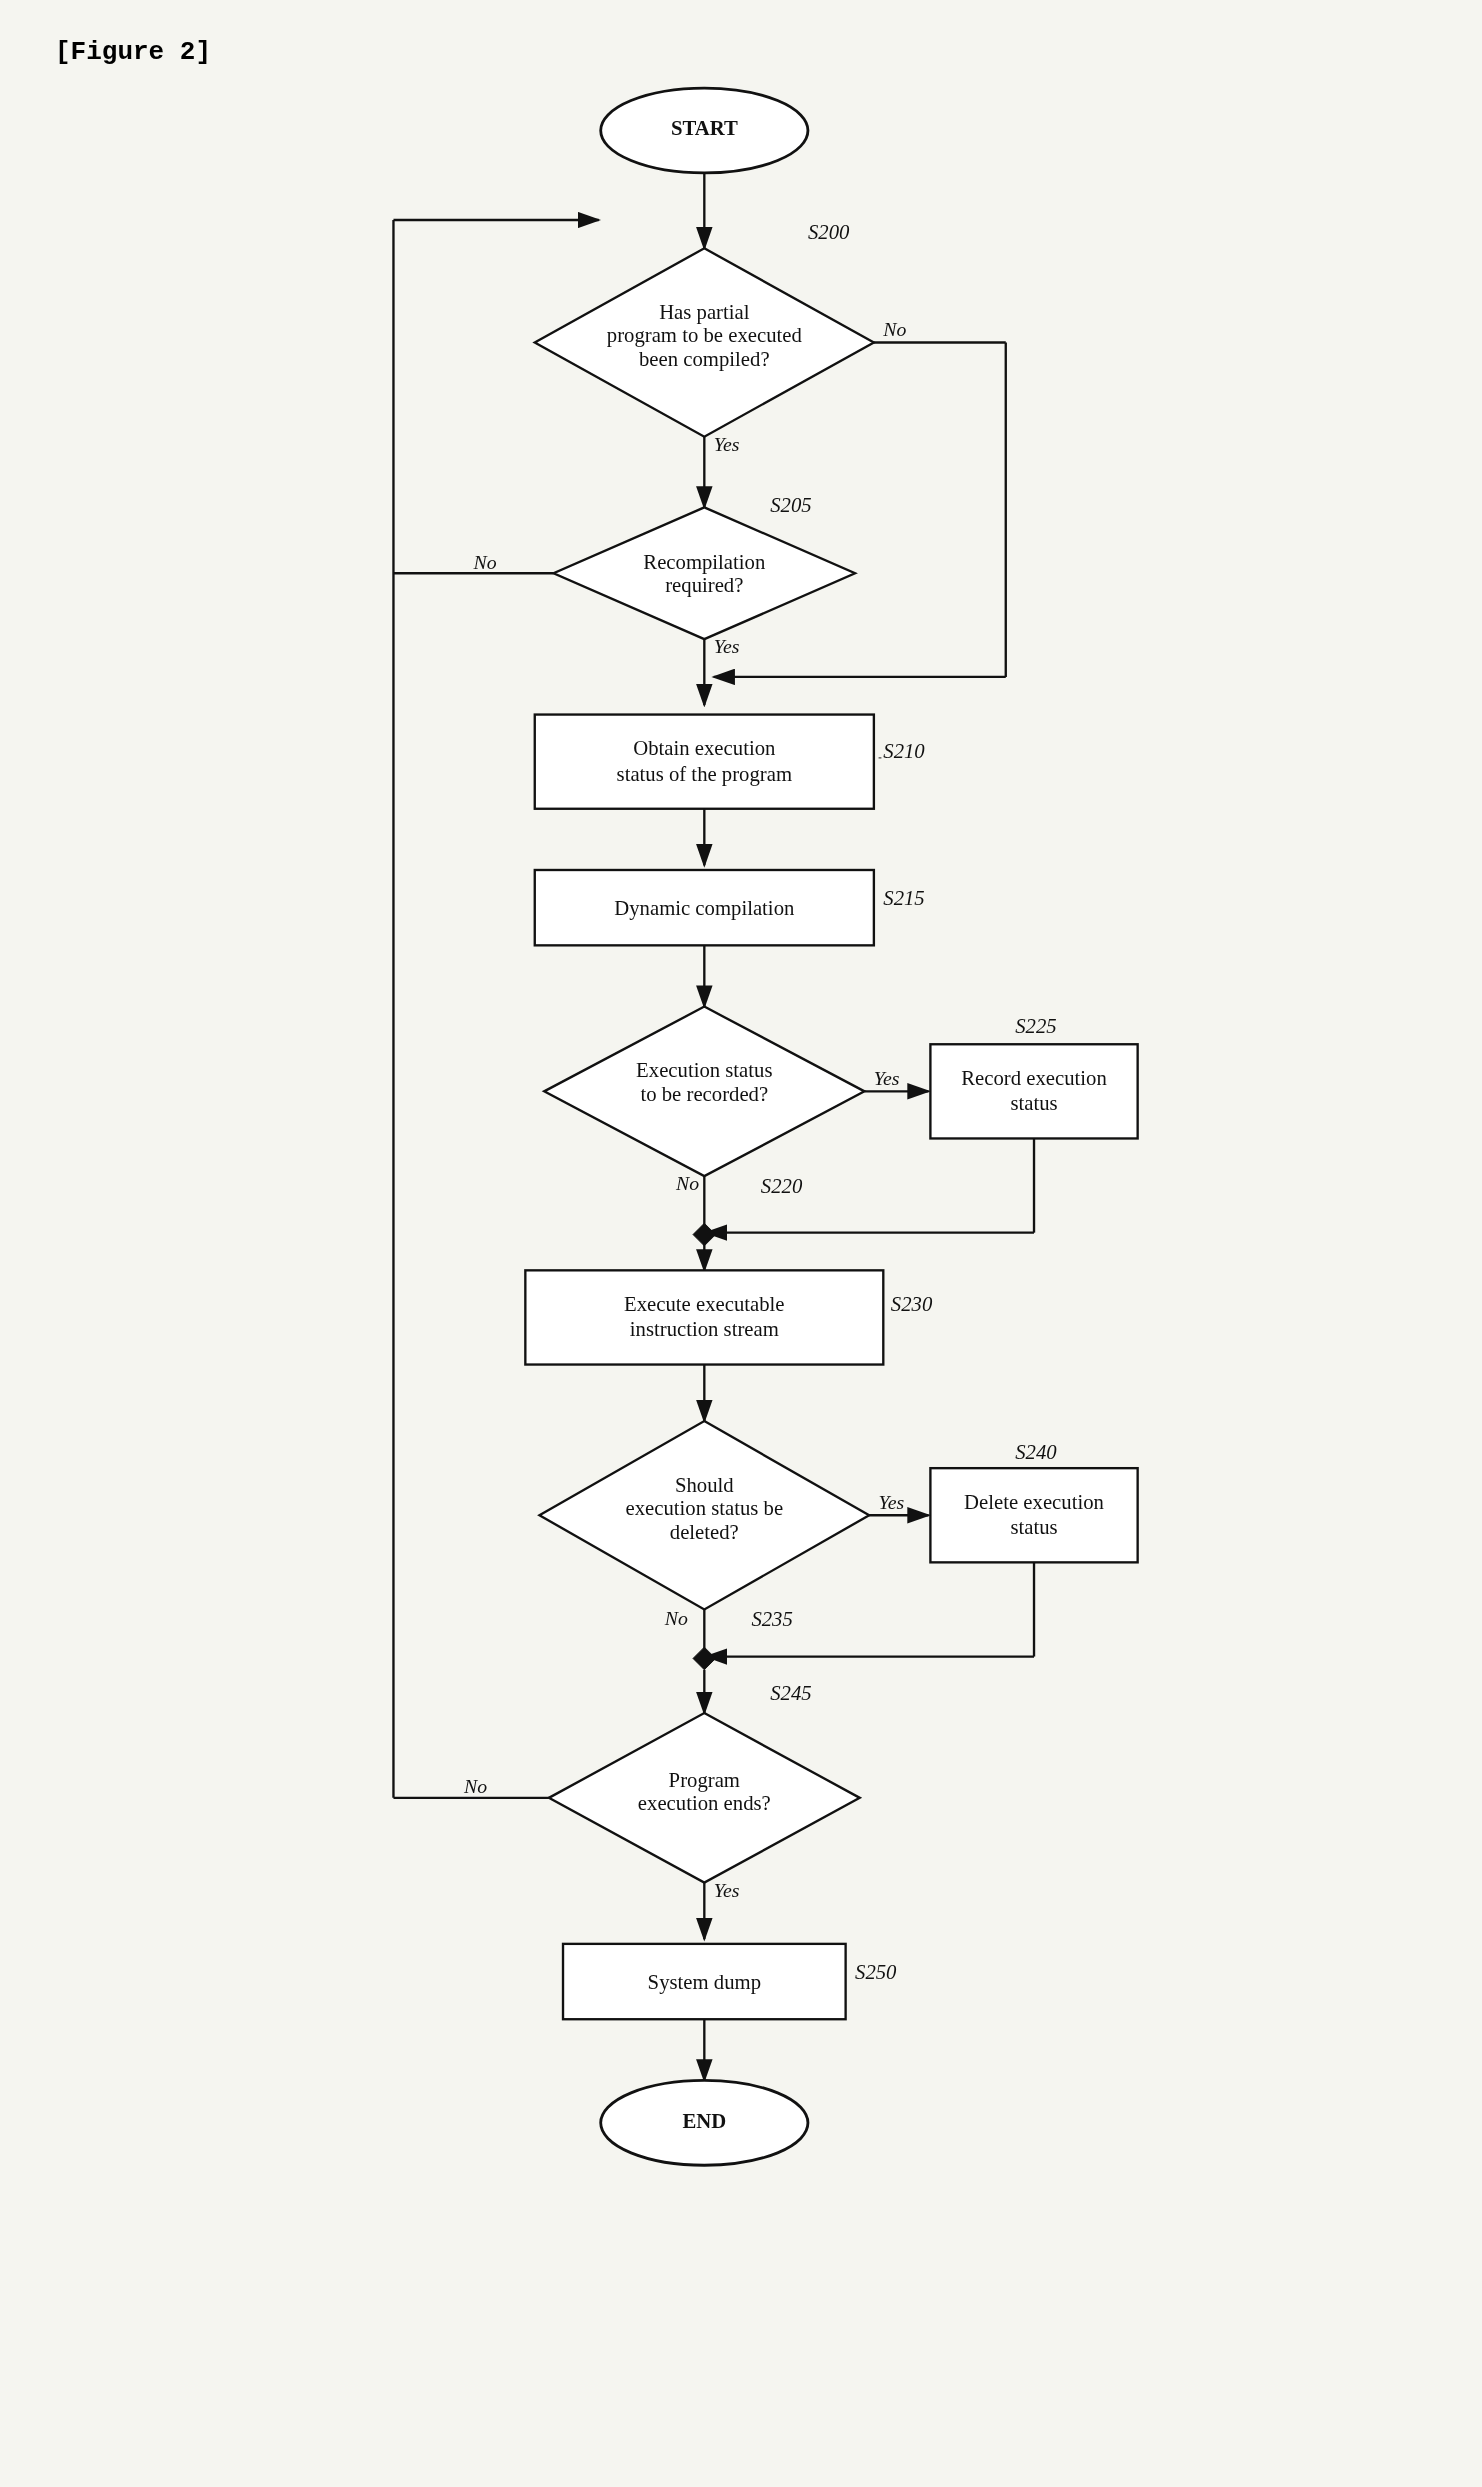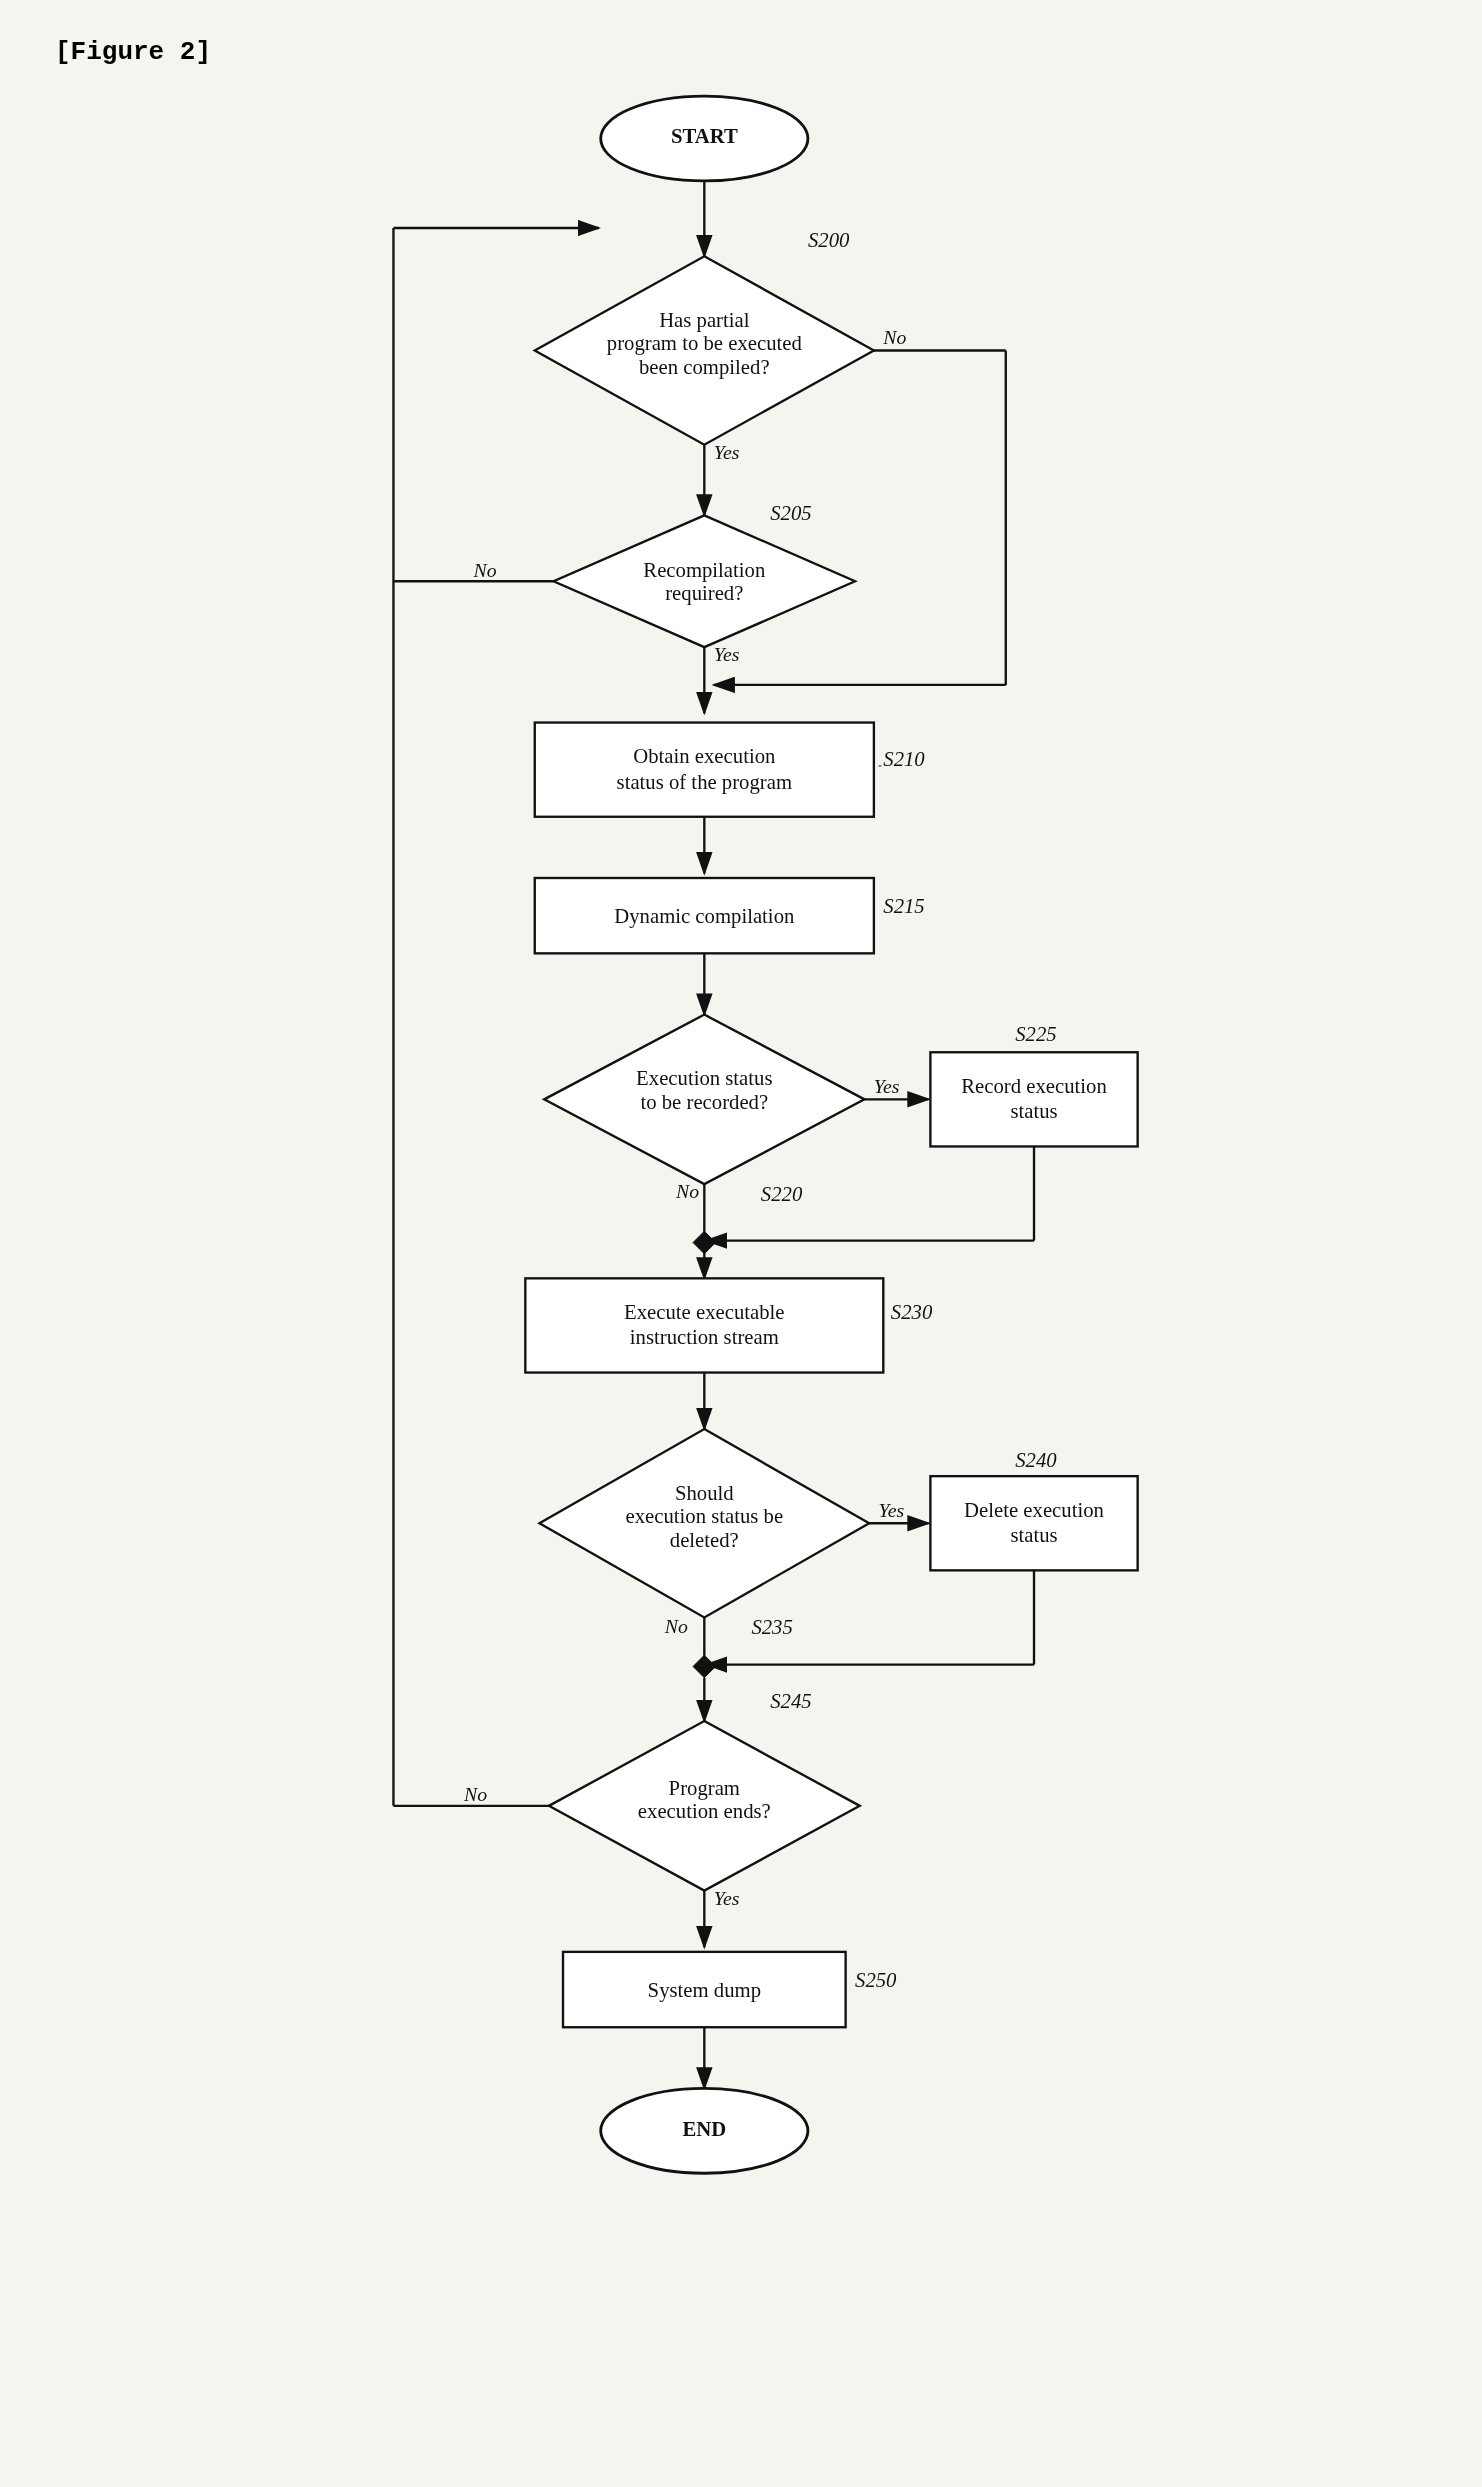--- a/index.html
+++ b/index.html
@@ -14,21 +14,21 @@
     .page {
       width: 1483px;
       min-height: 2487px;
       background: #f5f5f0;
       position: relative;
       padding: 37px 55px;
     }
     .figure-label {
       font-size: 26px;
       font-weight: bold;
-      margin-bottom: 15px;
+      margin-bottom: 7px;
       font-family: 'Courier New', monospace;
     }
     .flowchart-container {
       position: relative;
       width: 1012px;
       margin: 0 auto;
       height: 2355px;
     }
 
     

